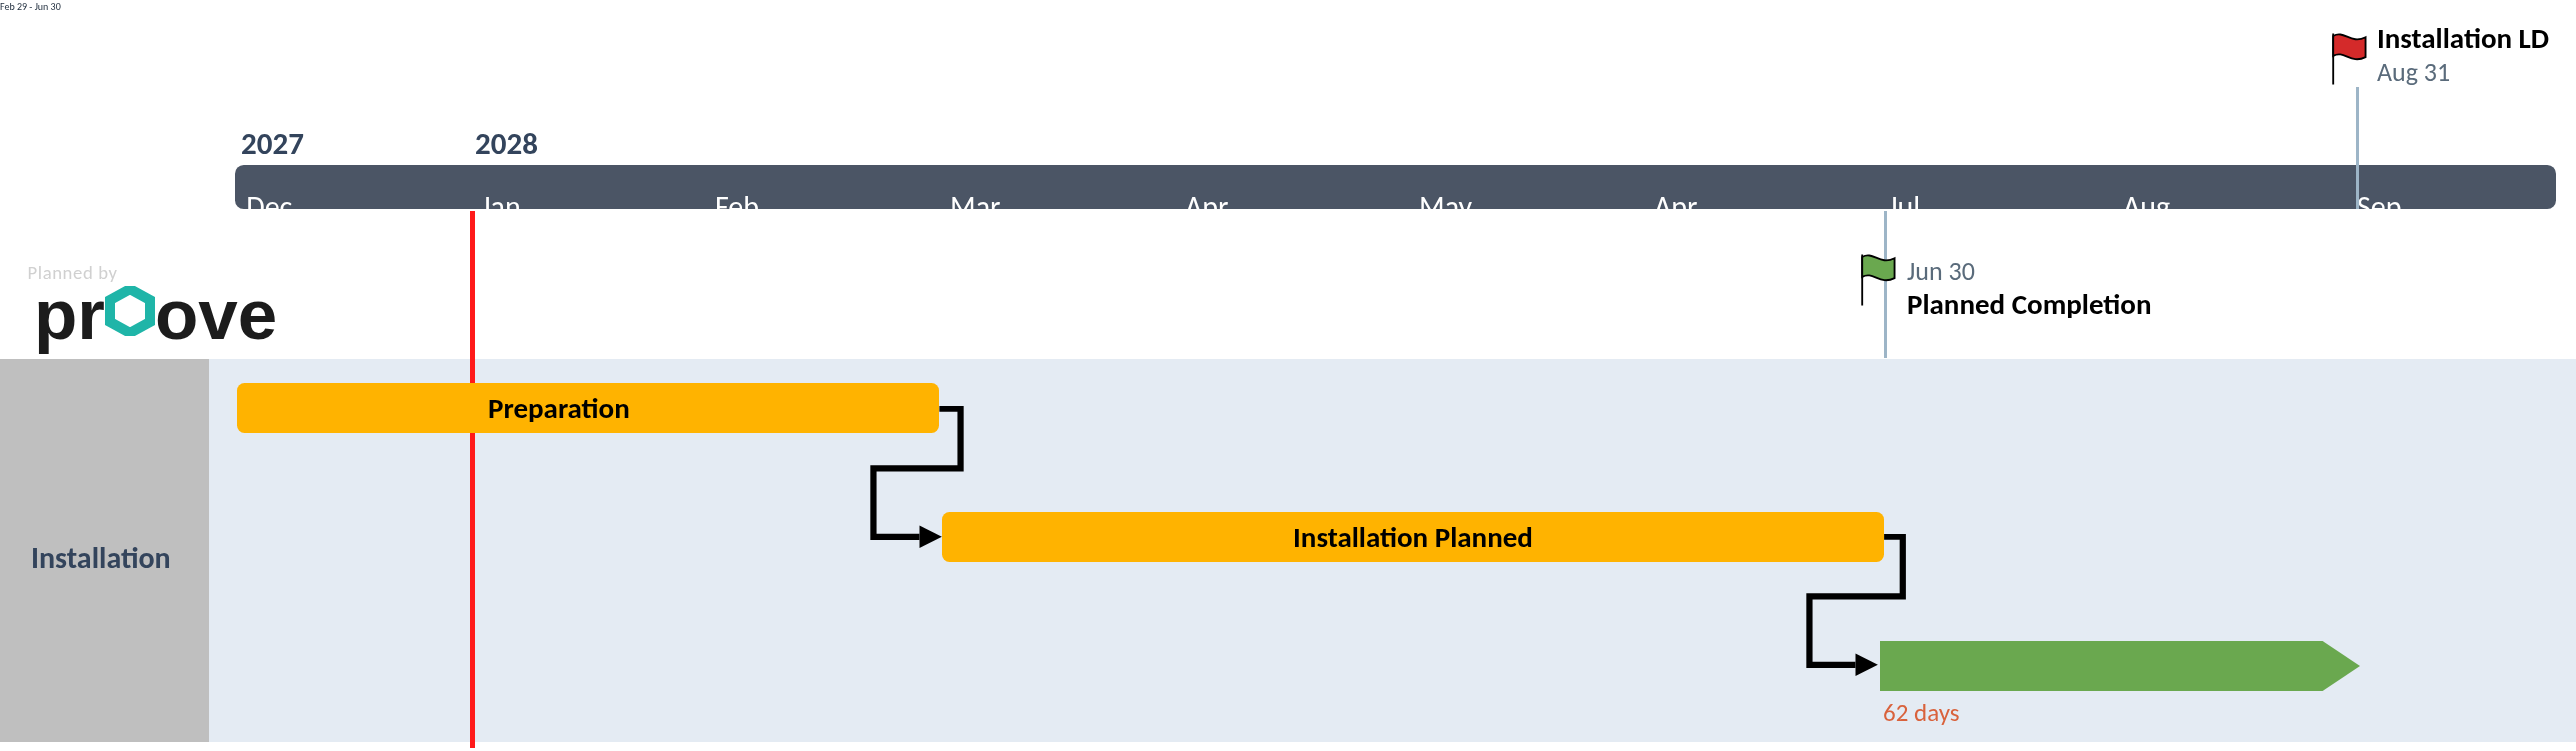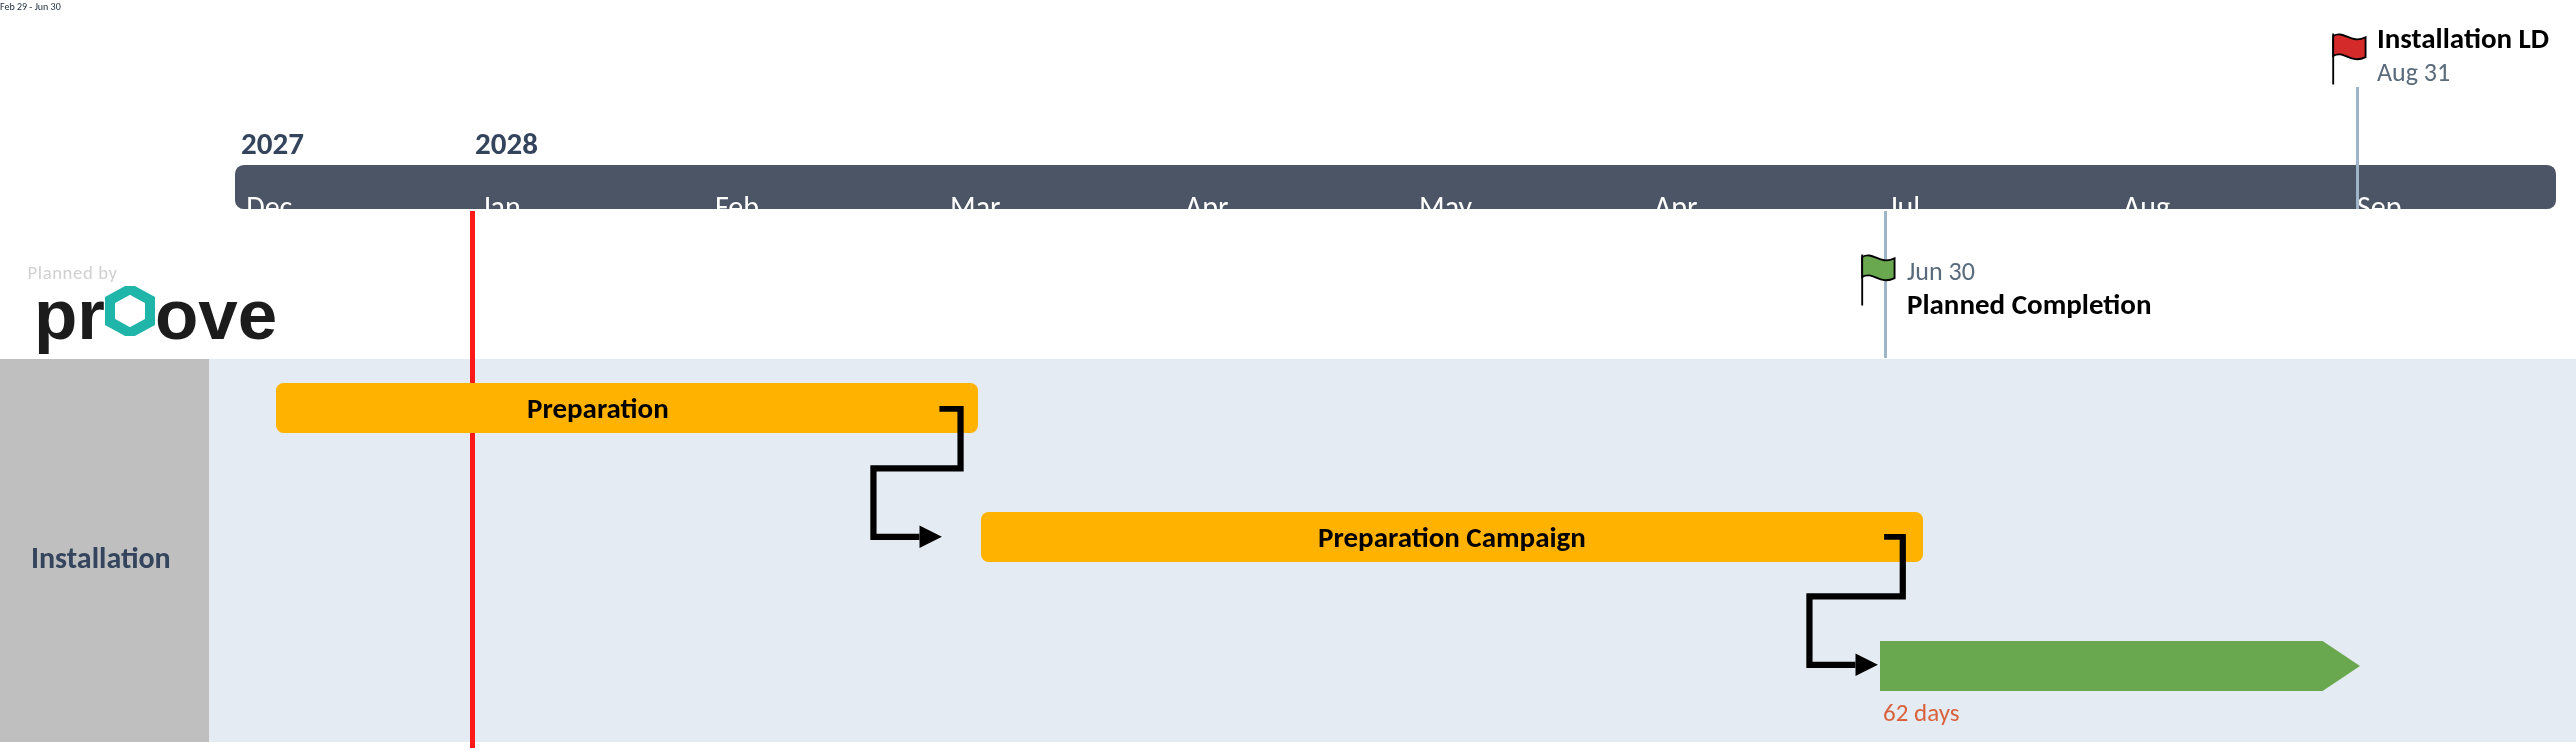--- a/index.html
+++ b/index.html
@@ -17,21 +17,21 @@
   
   .axis-bar{position:absolute;left:235px;top:165px;width:2321px;height:44px;background:#4b5565;border-radius:8.7px;}
   .month{position:absolute;top:3.1px;color:#fff;font-size:30px;font-weight:500;margin-top:20px;}
 
   
   .section-col{position:absolute;left:0;top:359px;width:209px;height:383px;background:#bfbfbf;}
   .section-body{position:absolute;left:209px;top:359px;width:2367px;height:383px;background:#e4ebf3;}
   .section-label{position:absolute;left:31px;top:539px;font-size:30px;font-weight:700;color:#33445c;}
 
   
-  .task{position:absolute;height:50px;border-radius:7.5px;display:flex;align-items:center;font-size:29px;font-weight:700;color:#000;margin-left:39px;}
+  .task{position:absolute;height:50px;border-radius:7.5px;display:flex;align-items:center;font-size:29px;font-weight:700;color:#000;}
   .task.amber{background:#ffb300;}
 
   
   .buffer-wrap{position:absolute;}
   .buffer-wrap svg{display:block;}
   .buffer-text{position:absolute;width:100%;text-align:center;top:8.7px;font-size:27.5px;font-weight:600;color:#fff;}
   .buffer-days{position:absolute;font-size:25px;font-weight:500;color:#d9623c;}
 
   
   .conn{position:absolute;pointer-events:none;}
@@ -108,21 +108,21 @@
   <div class="task amber" style="left:237px;top:383px;width:702px;padding-left:251px;box-sizing:border-box;">
     <span>Preparation</span>
   </div>
 
   <svg class="conn" style="left:861px;top:406px;width:112px;height:162px" viewBox="0 0 180 260" width="112" height="162">
     <path d="M126 4 L160 4 L160 100 L20 100 L20 210 L94 210"></path>
     <polygon class="arrow" points="94,192 94,228 130,210"></polygon>
   </svg>
 
   <div class="task amber" style="left:942px;top:512px;width:942px;justify-content:center;">
-    <span>Preparation Campaign</span>
+    <span>Installation Planned</span>
   </div>
   <div class="unlabeled-date" style="left:945px;top:569px">Feb 29 - Jun 30</div>
 
   <svg class="conn" style="left:1797px;top:534px;width:112px;height:162px" viewBox="0 0 180 260" width="112" height="162">
     <path d="M140 4 L170 4 L170 100 L20 100 L20 210 L94 210"></path>
     <polygon class="arrow" points="94,192 94,228 130,210"></polygon>
   </svg>
 
   <div class="buffer-wrap" style="left:1880px;top:641px;width:480px;height:50px">
     <svg width="480" height="50" viewBox="0 0 770 80">

